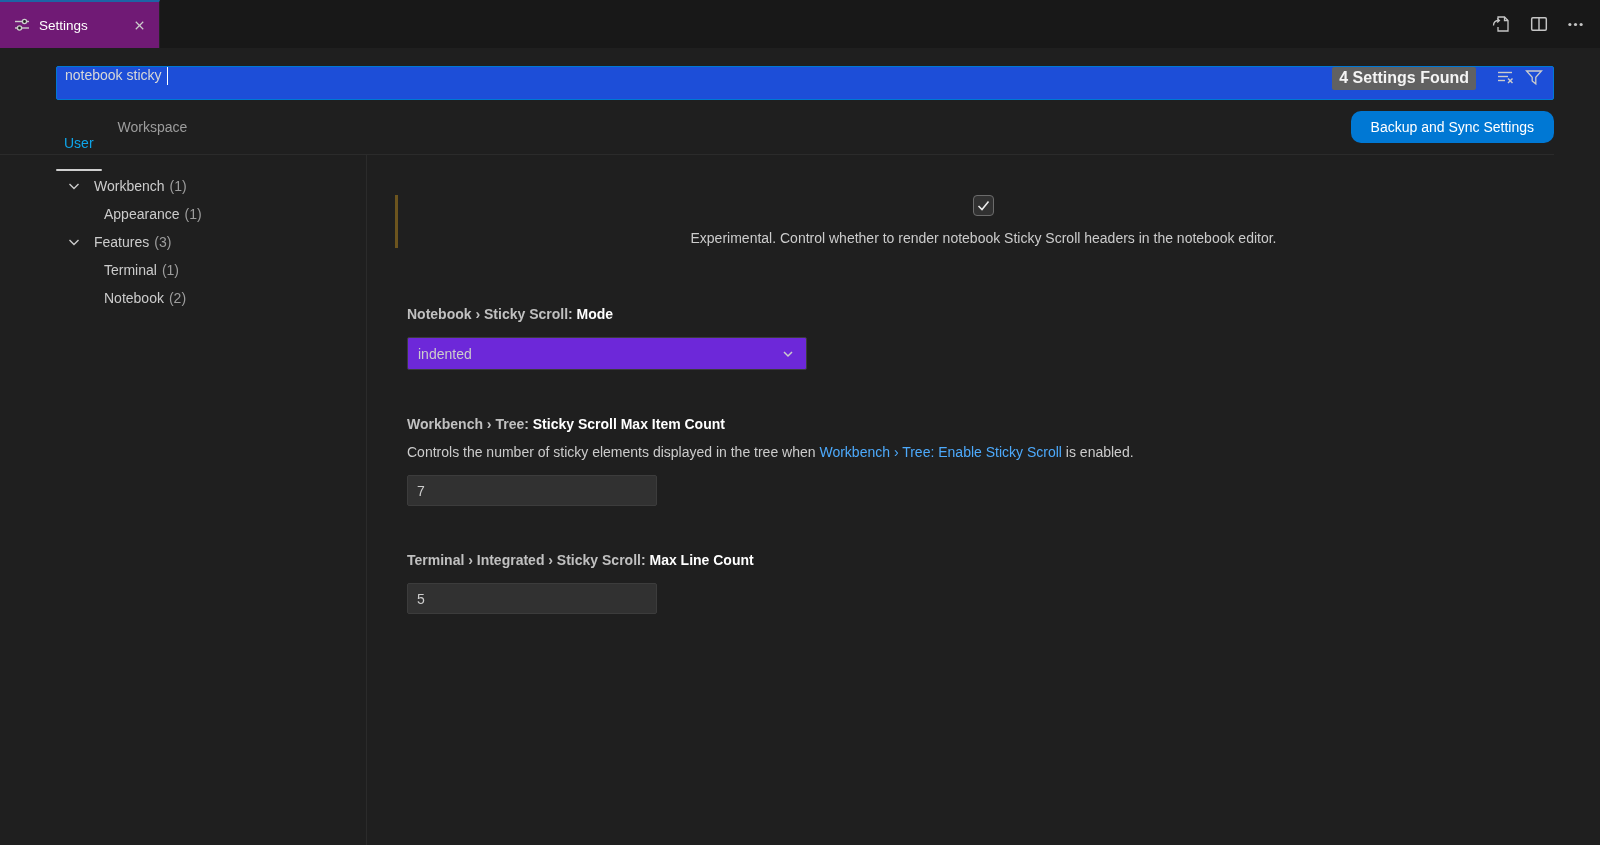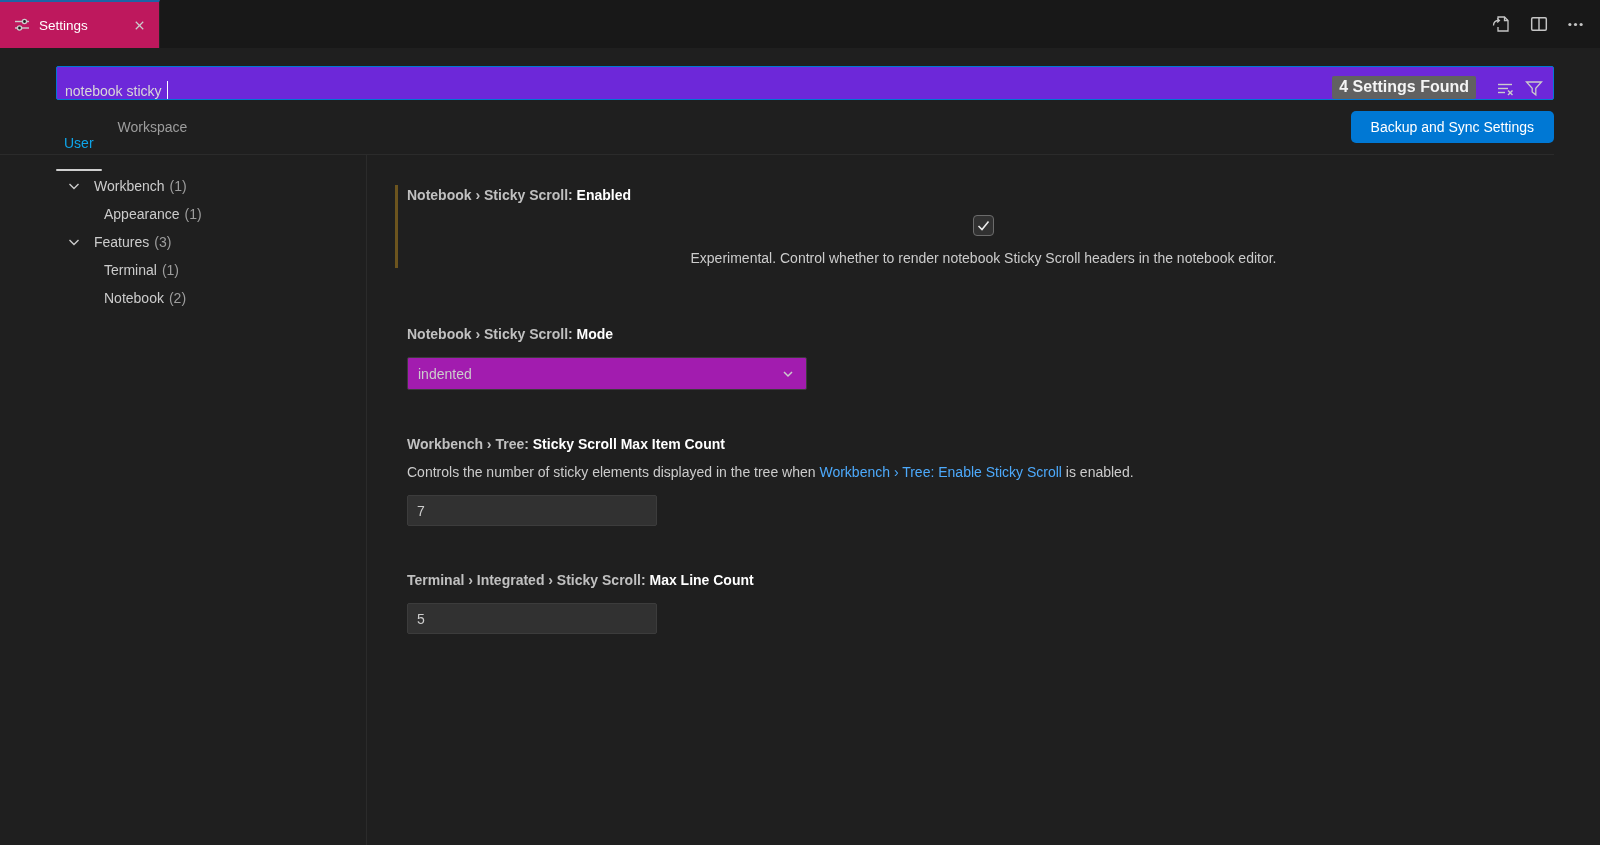--- a/index.html
+++ b/index.html
@@ -9,34 +9,34 @@
     font-family:"Liberation Sans","DejaVu Sans",sans-serif;
     color:#cccccc;
     overflow:hidden;
     position:relative;
   }
   svg { display:block; }
 
   
   .tabbar { height:48px; background:#181818; display:flex; position:relative; }
   .tab {
-    width:160px; background:#be185d; display:flex; align-items:center;
+    width:160px; background:#701a75; display:flex; align-items:center;
     padding:0 10px 0 14px; gap:9px; cursor:pointer;
     border-top:2px solid #1d63a5; border-right:1px solid #252525;
   }
   .tab-label { color:#ffffff; font-size:13.5px; }
   .tab-close { margin-left:auto; color:#cccccc; display:flex; padding:3px; border-radius:4px; }
   .tab-actions { position:absolute; right:16px; top:0; height:48px; display:flex; align-items:center; gap:19px; color:#c5c5c5; }
   .tab-actions span { display:flex; cursor:pointer; }
 
   
   .search-row { padding:18px 46px 0 56px; }
   .search-input {
-    height:34px; background:#6d28d9; border:1px solid #0078d4; border-radius:2px;
-    display:flex; align-items:flex-end; padding:0 8px; font-size:14px; color:#d8d8d8;
+    height:34px; background:#1d4ed8; border:1px solid #0078d4; border-radius:2px;
+    display:flex; align-items:flex-start; padding:0 8px; font-size:14px; color:#d8d8d8;
     cursor:text;
   }
   .caret { width:1.5px; height:18px; background:#ffffff; margin-left:5px; }
   .flex-sp { flex:1; }
   .badge {
     background:#616161; color:#f4f4f4; font-size:16px; font-weight:bold;
     padding:2px 7px 3px; border-radius:2px; margin-right:12px; white-space:nowrap;
   }
   .input-icon { display:flex; color:#cccccc; margin-left:7px; cursor:pointer; padding:2px; }
 
@@ -48,21 +48,21 @@
   .scope-tab {
     font-size:14px; color:#9d9d9d; height:100%; display:flex; align-items:center;
     padding:0 8px; margin-right:8px; position:relative; cursor:pointer;
   }
   .scope-tab.active { color:#0ea5e9;margin-top:32px; }
   .scope-tab.active::after {
     content:""; position:absolute; left:0; right:0; bottom:-1px; height:2px;
     background:#cfcfcf; border-radius:1px;
   }
   .sync-btn {
-    margin-left:auto; background:#0078d4; color:#ffffff; border:none; border-radius:5px;
+    margin-left:auto; background:#0078d4; color:#ffffff; border:none; border-radius:10px;
     font-size:14px; font-family:inherit; padding:8px 20px; cursor:pointer;
   }
 
   
   .main { display:flex; height:690px; }
   .toc { width:367px; flex-shrink:0; border-right:1px solid #2b2b2b; padding-top:17px; }
   .toc-row { height:28px; display:flex; align-items:center; font-size:14px; color:#cccccc; padding-left:66px; cursor:pointer; }
   .toc-row.indent { padding-left:104px;text-align:right; }
   .toc-chevron { width:16px; margin-right:12px; display:flex; color:#cccccc; }
   .toc-count { color:#9d9d9d; margin-left:5px; }
@@ -76,21 +76,21 @@
   .setting-title .lbl { color:#ffffff; }
   .desc { font-size:14px; color:#cccccc; margin-top:9px; line-height:19px; white-space:nowrap; }
   .link { color:#4daafc; cursor:pointer; text-decoration:none; }
 
   .checkbox-row { display:flex; align-items:center; gap:13px; margin-top:10px;flex-direction:column; }
   .checkbox {
     width:21px; height:21px; background:#313131; border:1px solid #6b6b6b; border-radius:4px;
     display:flex; align-items:center; justify-content:center; cursor:pointer; flex-shrink:0;
   }
   .select {
-    width:400px; height:33px; background:#a21caf; border:1px solid #3c3c3c; border-radius:2px;
+    width:400px; height:33px; background:#6d28d9; border:1px solid #3c3c3c; border-radius:2px;
     display:flex; align-items:center; padding:0 10px; font-size:14px; color:#cccccc;
     margin-top:13px; cursor:pointer;
   }
   .select .chev { margin-left:auto; display:flex; color:#cccccc; }
   .num-input {
     width:250px; height:31px; background:#313131; border:1px solid #3c3c3c; border-radius:2px;
     color:#cccccc; font-size:14px; padding:0 9px; margin-top:13px; font-family:inherit; display:block;
   }
 </style>
 </head>
@@ -199,24 +199,20 @@
     </div>
     <div class="toc-row indent">
       <span>Notebook</span>
       <span class="toc-count">(2)</span>
     </div>
   </div>
 
   <div class="settings-list">
 
     <div class="setting modified mb-lg">
-      <div class="setting-title">
-        <span class="cat">Notebook › Sticky Scroll:</span>
-        <span class="lbl">Enabled</span>
-      </div>
       <div class="checkbox-row">
         <span class="checkbox">
           <svg width="15" height="15" viewBox="0 0 15 15" fill="none" stroke="#eaeaea" stroke-width="1.6">
             <polyline points="2.5,8 6,11.5 12.5,3.5"></polyline>
           </svg>
         </span>
         <span class="desc" style="margin-top:0">Experimental. Control whether to render notebook Sticky Scroll headers in the notebook editor.</span>
       </div>
     </div>
 

